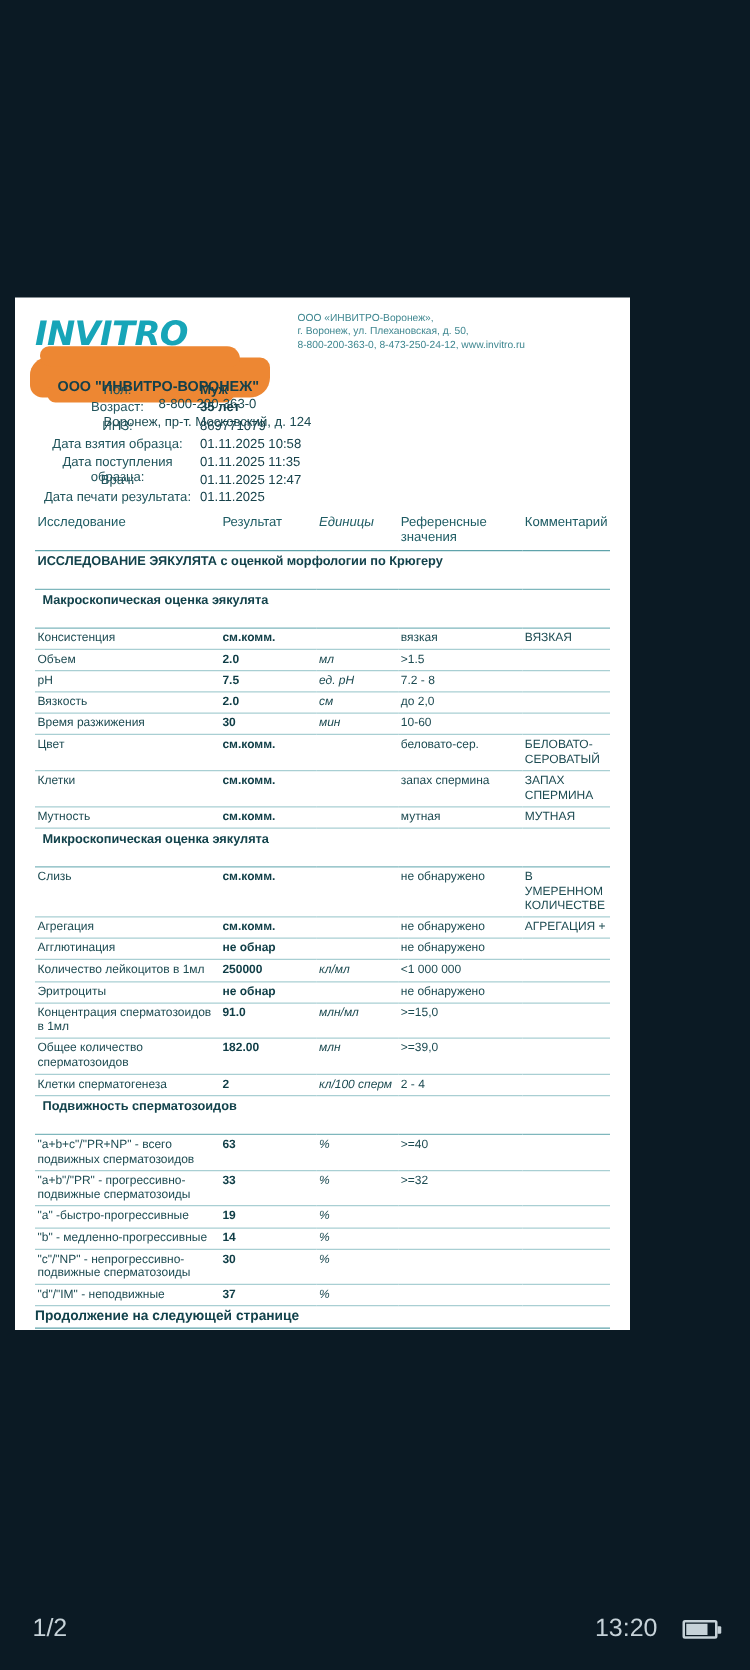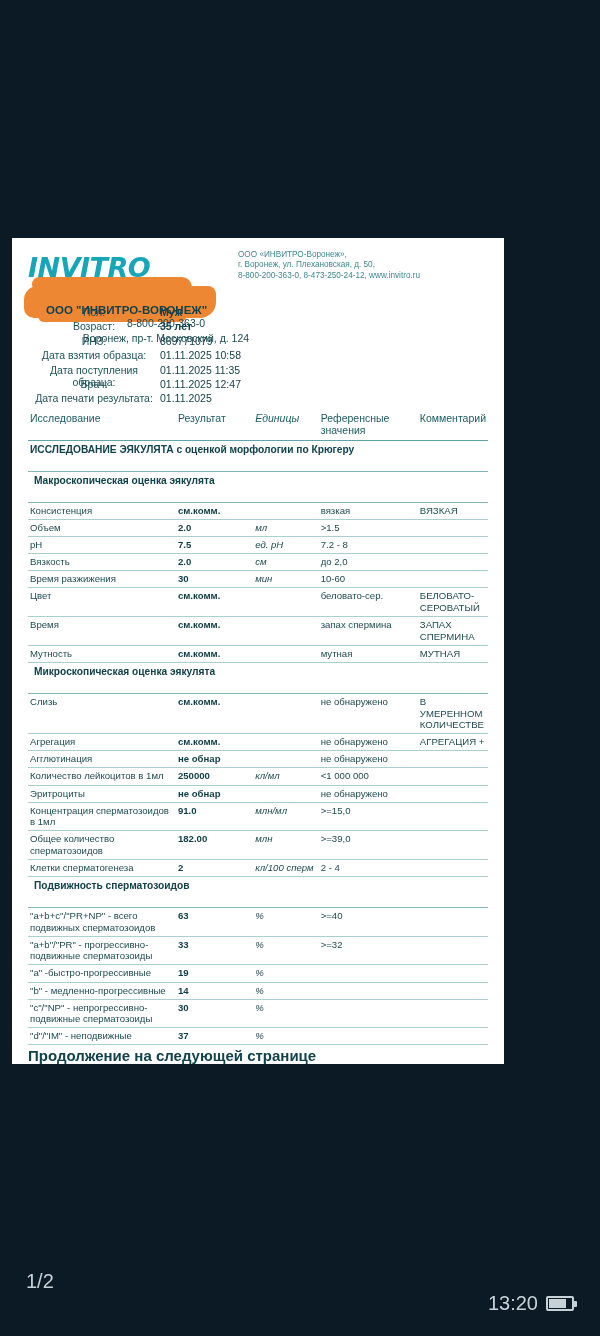--- a/index.html
+++ b/index.html
@@ -82,21 +82,21 @@
     font-weight:bold; font-size:10.2px; color:#12424b;
     border-bottom:1.3px solid #7fb7bd;
     padding-top:3px; padding-bottom:16px;
   }
   .sect-row.sub td { padding-left:6px; }
   .data-row td { border-bottom:1px solid #a9cfd3; line-height:11.6px; color:#1d4b52; }
   .data-row td.c-res { color:#0f3d46; }
 
   
   .cont {
-    margin-top:2px; font-size:15px; font-weight:bold; color:#12424b;
+    margin-top:2px; font-size:11px; font-weight:bold; color:#12424b;
     border-bottom:1.4px solid #5fa3ab; padding-bottom:3px;
   }
 
   
   .foot { position:relative; margin-top:8px; height:150px; }
   .qr-wrap { position:absolute; left:6px; top:4px; width:112px; }
   .qr {
     width:88px; height:88px; margin:0 auto;
     background:
       repeating-linear-gradient(90deg,#111 0 2px,#fff 2px 4px),
@@ -149,25 +149,25 @@
     position:absolute; left:150px; top:46px; width:78px; height:30px;
     overflow:visible;
   }
   .sig-line { position:absolute; left:112px; top:78px; width:116px; border-bottom:0.8px solid #5b87ad; }
 
   .page-num { position:absolute; right:6px; bottom:-8px; font-size:8.4px; color:#2f6068; }
 
   
   .statusbar {
     position:absolute; left:0; bottom:0; width:600px; height:66px;
-    background:#0b1a24; display:flex; 
+    background:#0b1a24; display:flex; align-items:center;
     justify-content:space-between; padding:0 26px;
     color:#c6d2d8; font-size:20px;
   }
-  .sb-right { display:flex; align-items:center; gap:8px; }
+  .sb-right { display:flex; align-items:center; gap:20px; }
   .battery {
     width:28px; height:15px; border:2px solid #c6d2d8; border-radius:2px;
     position:relative; display:inline-block;
   }
   .battery:after {
     content:""; position:absolute; right:-5px; top:3.5px;
     width:3px; height:6px; background:#c6d2d8; border-radius:0 1px 1px 0;
   }
   .battery .fill { position:absolute; left:1px; top:1px; bottom:1px; width:72%; background:#c6d2d8; }
 </style>
@@ -284,21 +284,21 @@
             <td class="c-com"></td>
           </tr>
         <tr class="data-row">
             <td class="c-name">Цвет</td>
             <td class="c-res">см.комм.</td>
             <td class="c-unit"></td>
             <td class="c-ref">беловато-сер.</td>
             <td class="c-com">БЕЛОВАТО-СЕРОВАТЫЙ</td>
           </tr>
         <tr class="data-row">
-            <td class="c-name">Время</td>
+            <td class="c-name">Клетки</td>
             <td class="c-res">см.комм.</td>
             <td class="c-unit"></td>
             <td class="c-ref">запах спермина</td>
             <td class="c-com">ЗАПАХ СПЕРМИНА</td>
           </tr>
         <tr class="data-row">
             <td class="c-name">Мутность</td>
             <td class="c-res">см.комм.</td>
             <td class="c-unit"></td>
             <td class="c-ref">мутная</td>

